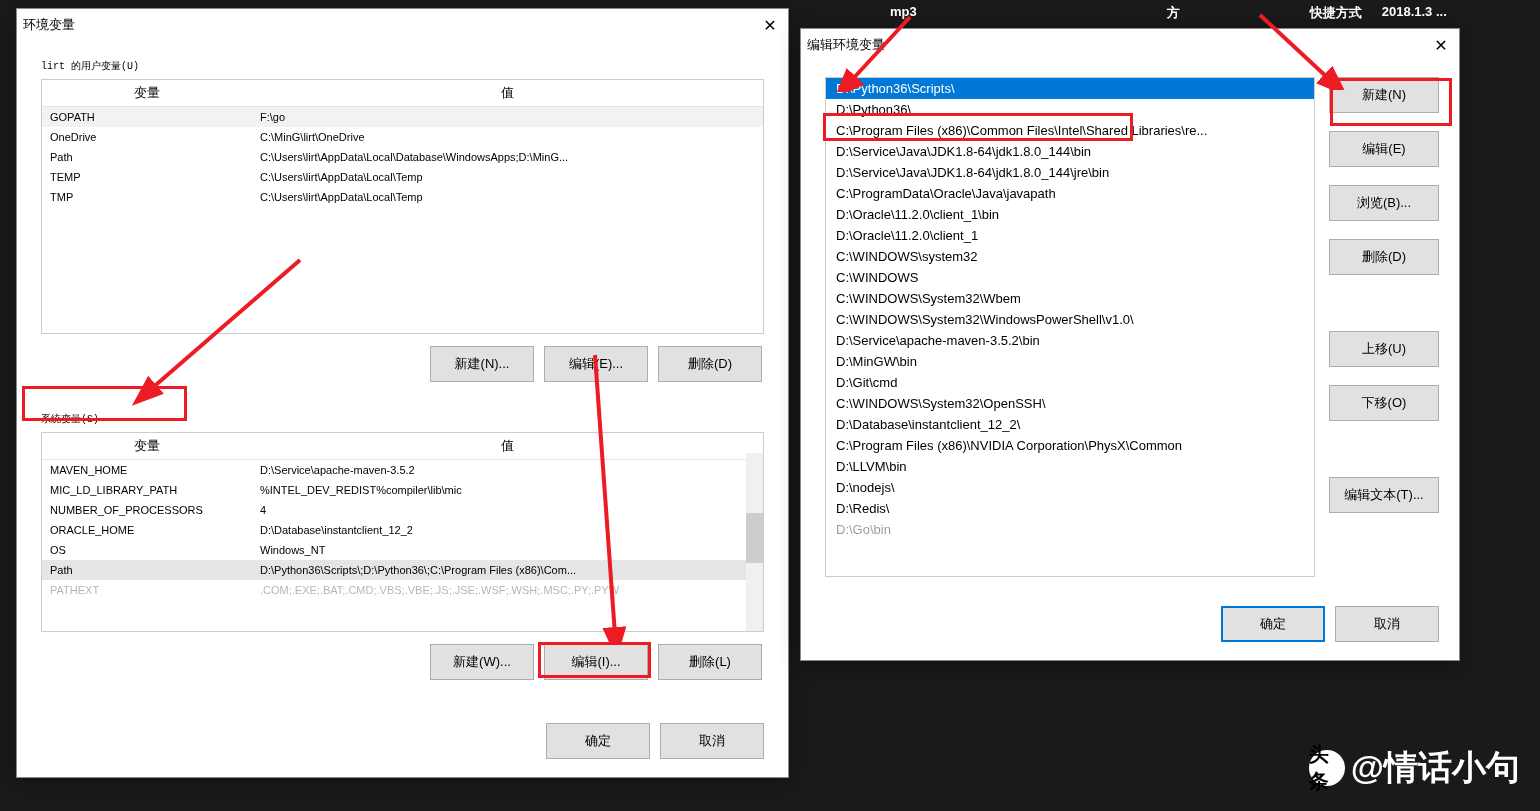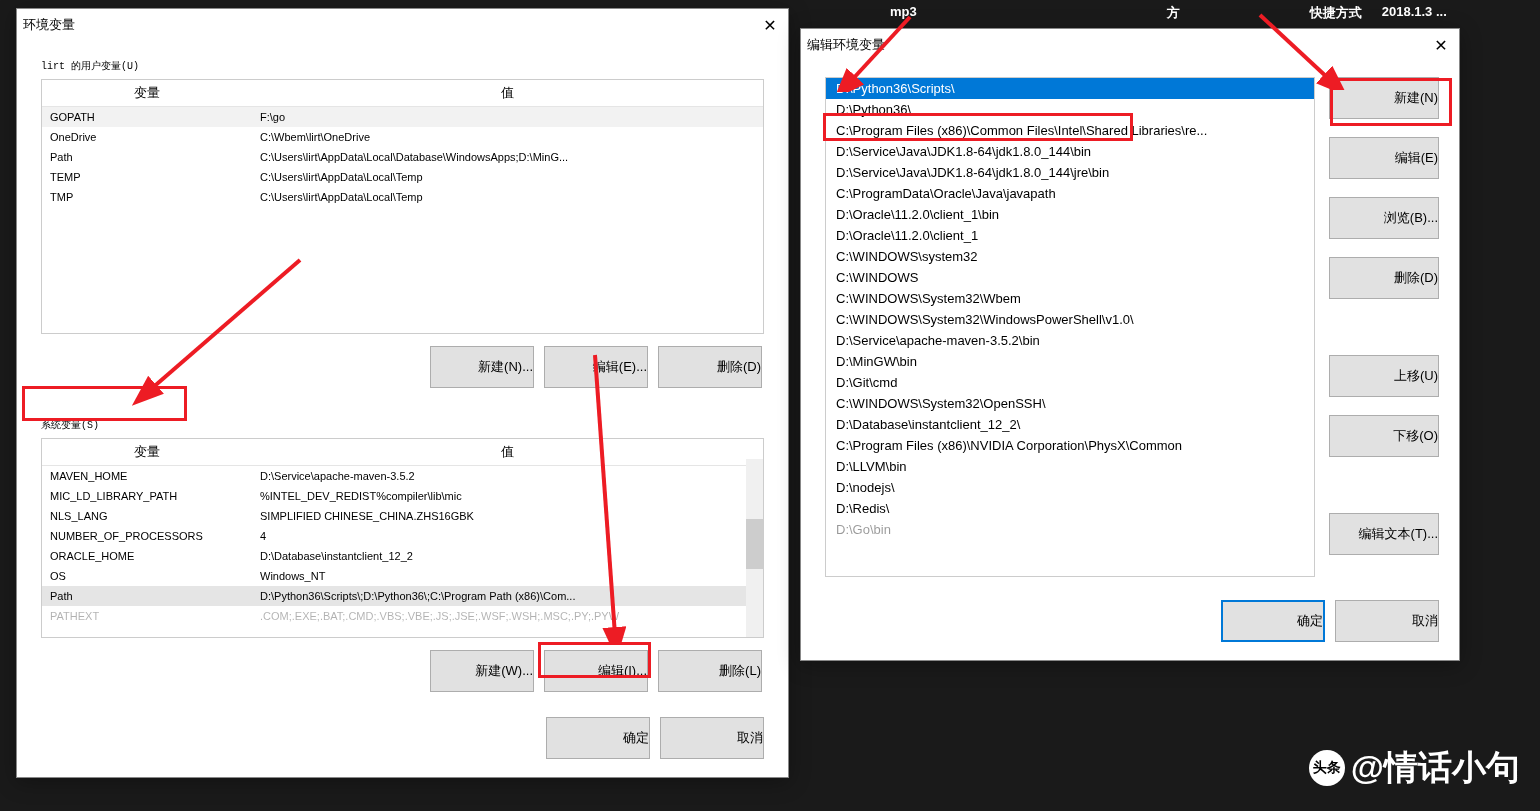--- a/index.html
+++ b/index.html
@@ -91,27 +91,26 @@
     tr.row-alt td { background: #f2f2f2; }
     tr.selected td { background: #e5e5e5; }
     .btn-row {
       display: flex;
       justify-content: flex-end;
       gap: 10px;
       padding: 12px 2px;
     }
     .btn {
       min-width: 104px;
-      height: 42px;
+      height: 36px;
       background: #e1e1e1;
       border: 1px solid #adadad;
       font-size: 13px;
       cursor: pointer;
       font-family: inherit;
-      text-align: right;
     }
     .btn.primary { border: 2px solid #0078d7; background: #e1e1e1; }
     .bottom-row {
       position: absolute;
       bottom: 18px; right: 24px;
       display: flex;
       gap: 10px;
     }
     .listbox {
       border: 1px solid #ccc;
@@ -175,21 +174,21 @@
       gap: 6px;
     }
     .watermark .logo-circle {
       width: 36px; height: 36px;
       border-radius: 50%;
       background: #fff;
       color: #000;
       display: flex;
       align-items: center;
       justify-content: center;
-      font-size: 14px;
+      font-size: 20px;
     }
   </style>
 </head>
 <body>
 
 <div class="desktop-icons">
   <div class="desktop-icon" style="margin-left:880px">mp3</div>
   <div class="desktop-icon" style="margin-left:230px">方</div>
   <div class="desktop-icon" style="margin-left:110px">快捷方式</div>
   <div class="desktop-icon" style="margin-left:0px">2018.1.3 ...</div>
@@ -214,21 +213,21 @@
             <th>值</th>
           </tr>
         </thead>
         <tbody>
           <tr class="row-alt">
               <td>GOPATH</td>
               <td>F:\go</td>
             </tr>
           <tr>
               <td>OneDrive</td>
-              <td>C:\Wbem\lirt\OneDrive</td>
+              <td>C:\MinG\lirt\OneDrive</td>
             </tr>
           <tr>
               <td>Path</td>
               <td>C:\Users\lirt\AppData\Local\Database\WindowsApps;D:\MinG...</td>
             </tr>
           <tr>
               <td>TEMP</td>
               <td>C:\Users\lirt\AppData\Local\Temp</td>
             </tr>
           <tr>
@@ -260,38 +259,34 @@
         <tbody>
           <tr>
               <td>MAVEN_HOME</td>
               <td>D:\Service\apache-maven-3.5.2</td>
             </tr>
           <tr>
               <td>MIC_LD_LIBRARY_PATH</td>
               <td>%INTEL_DEV_REDIST%compiler\lib\mic</td>
             </tr>
           <tr>
-              <td>NLS_LANG</td>
-              <td>SIMPLIFIED CHINESE_CHINA.ZHS16GBK</td>
-            </tr>
-          <tr>
               <td>NUMBER_OF_PROCESSORS</td>
               <td>4</td>
             </tr>
           <tr>
               <td>ORACLE_HOME</td>
               <td>D:\Database\instantclient_12_2</td>
             </tr>
           <tr>
               <td>OS</td>
               <td>Windows_NT</td>
             </tr>
           <tr class="row-alt selected">
               <td>Path</td>
-              <td>D:\Python36\Scripts\;D:\Python36\;C:\Program Path (x86)\Com...</td>
+              <td>D:\Python36\Scripts\;D:\Python36\;C:\Program Files (x86)\Com...</td>
             </tr>
           <tr>
               <td style="opacity:.3">PATHEXT</td>
               <td style="opacity:.3">.COM;.EXE;.BAT;.CMD;.VBS;.VBE;.JS;.JSE;.WSF;.WSH;.MSC;.PY;.PYW</td>
             </tr>
         </tbody>
       </table>
       <div class="scrollbar-fake">
         <div class="scrollbar-thumb" style="top:60px;height:50px"></div>
       </div>

